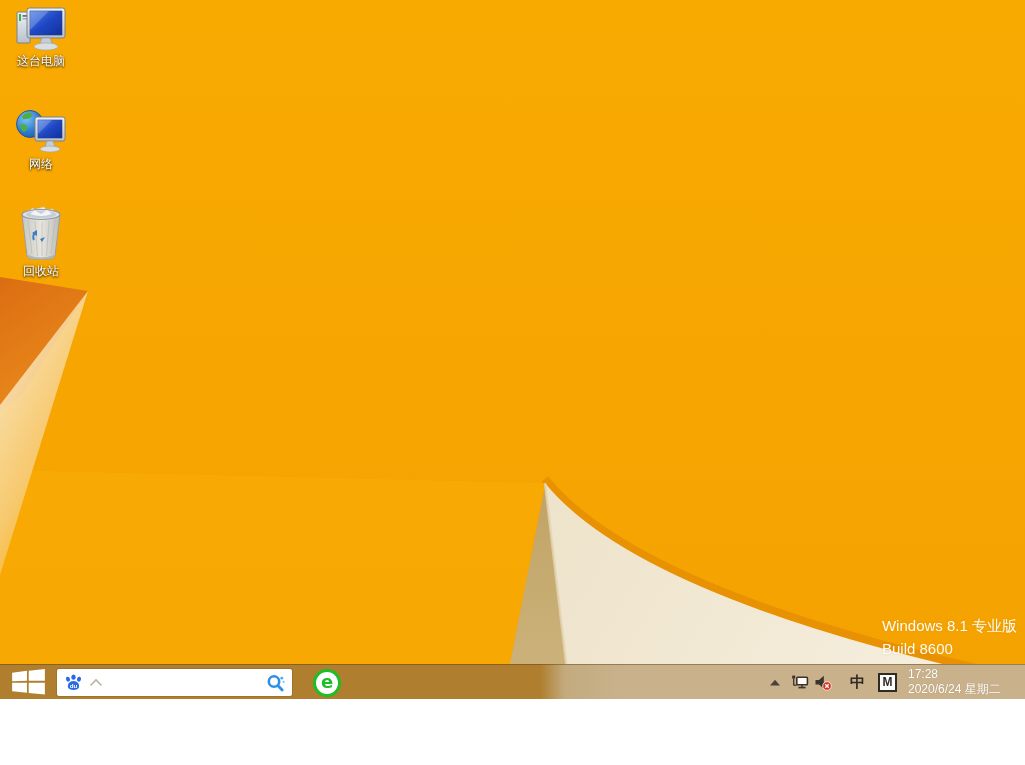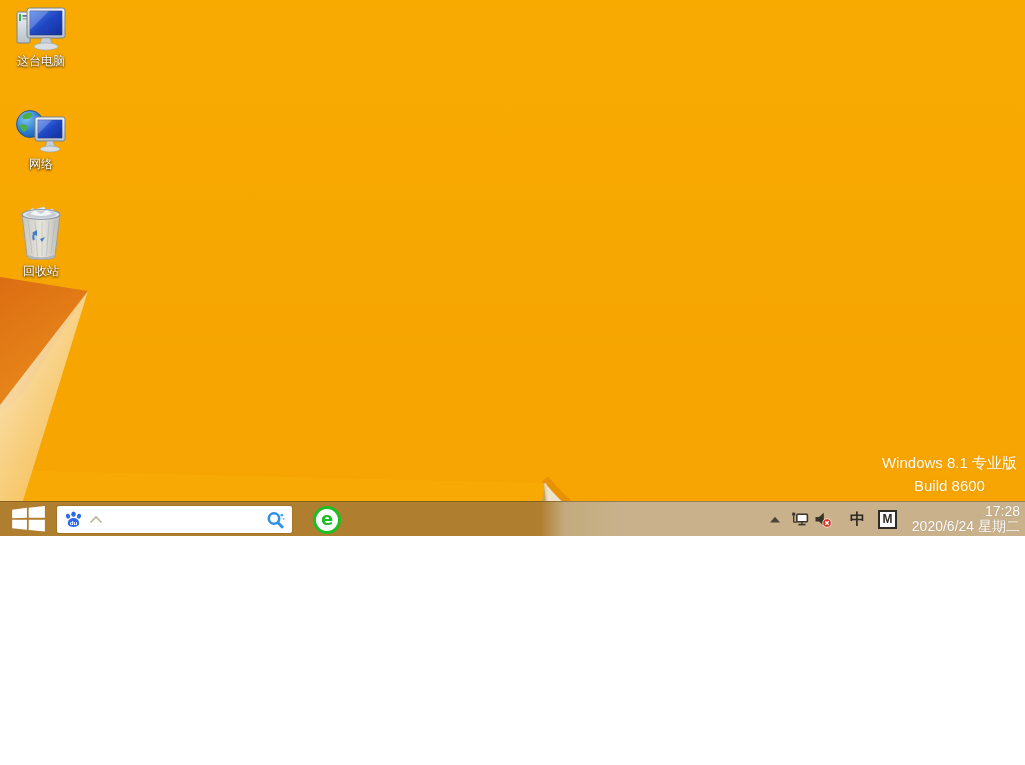--- a/index.html
+++ b/index.html
@@ -1,21 +1,21 @@
 <!DOCTYPE html>
 <html><head>
 <meta charset="utf-8">
 <style>
   html,body{margin:0;padding:0;}
   body{
     width:1025px;height:765px;overflow:hidden;
     font-family:"Liberation Sans","DejaVu Sans",sans-serif;
     -webkit-font-smoothing:antialiased;
   }
-  .desktop{position:relative;width:1025px;height:536px;overflow:hidden;background:#0f766e;}
+  .desktop{position:relative;width:1025px;height:699px;overflow:hidden;background:#0f766e;}
   .wallpaper{position:absolute;left:0;top:0;width:1025px;height:765px;display:block;}
 
   
   .desk-icon{
     position:absolute;left:10px;width:62px;
     display:flex;flex-direction:column;align-items:center;
     cursor:default;
   }
   .desk-icon .glyph{display:block;}
   .desk-icon .label{
@@ -24,21 +24,21 @@
     text-shadow:0 1px 2px rgba(0,0,0,.85),0 0 3px rgba(0,0,0,.45);
     white-space:nowrap;
   }
   #icon-this-pc{top:6px;}
   #icon-network{top:107px;}
   #icon-recycle{top:206px;}
 
   
   .watermark{
     position:absolute;right:8px;bottom:39px;
-    text-align:center;color:rgba(255,255,255,.95);
+    text-align:left;color:rgba(255,255,255,.95);
     font-size:15px;line-height:23px;
     text-shadow:0 0 2px rgba(190,140,30,.35);
   }
 
   
   .taskbar{
     position:absolute;left:0;bottom:0;width:1025px;height:35px;
     background:linear-gradient(90deg,#AF7E2E 0px,#AF7E2E 540px,#C3AB7E 565px,#C9B18C 625px,#C9B18C 100%);
     border-top:1px solid rgba(90,60,15,.45);
     box-sizing:border-box;
@@ -84,22 +84,22 @@
   .ime-lang{
     margin-right:13px;font-size:15px;font-weight:600;color:#2E2A24;line-height:16px;
   }
   .ime-badge{
     margin-right:11px;width:15px;height:15px;box-sizing:content-box;
     border:2px solid #2E2A24;background:#FDFDFD;
     display:flex;align-items:center;justify-content:center;
     font-size:12px;font-weight:700;color:#2E2A24;
   }
   .clock{
-    width:112px;display:flex;flex-direction:column;align-items:flex-end;
-    color:#ffffff;font-size:14px;line-height:15px;white-space:nowrap;
+    width:112px;display:flex;flex-direction:column;align-items:flex-start;
+    color:#ffffff;font-size:12px;line-height:15px;white-space:nowrap;
     text-shadow:0 0 1px rgba(110,85,40,.4);
   }
 </style>
 </head>
 <body>
 
 <div class="desktop">
 
   <svg class="wallpaper" viewBox="0 0 1025 765" preserveAspectRatio="none" aria-hidden="true">
     <defs>

